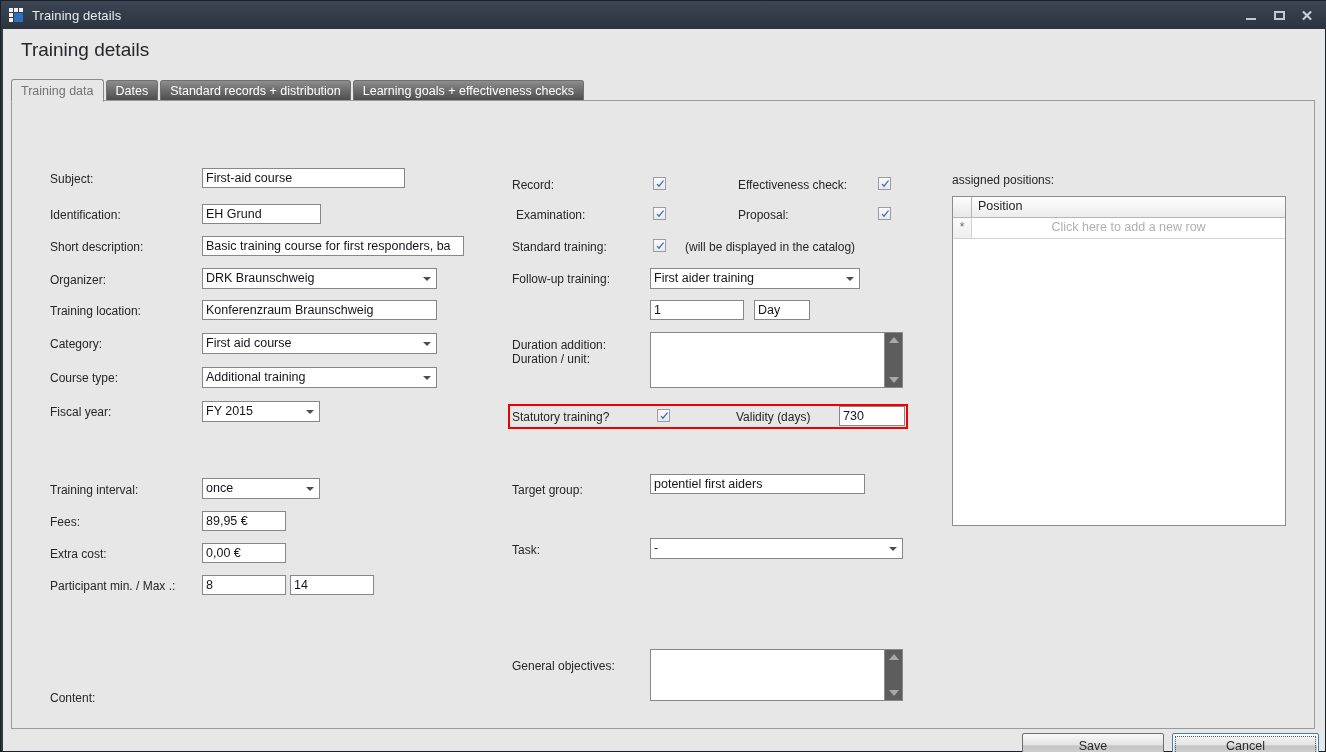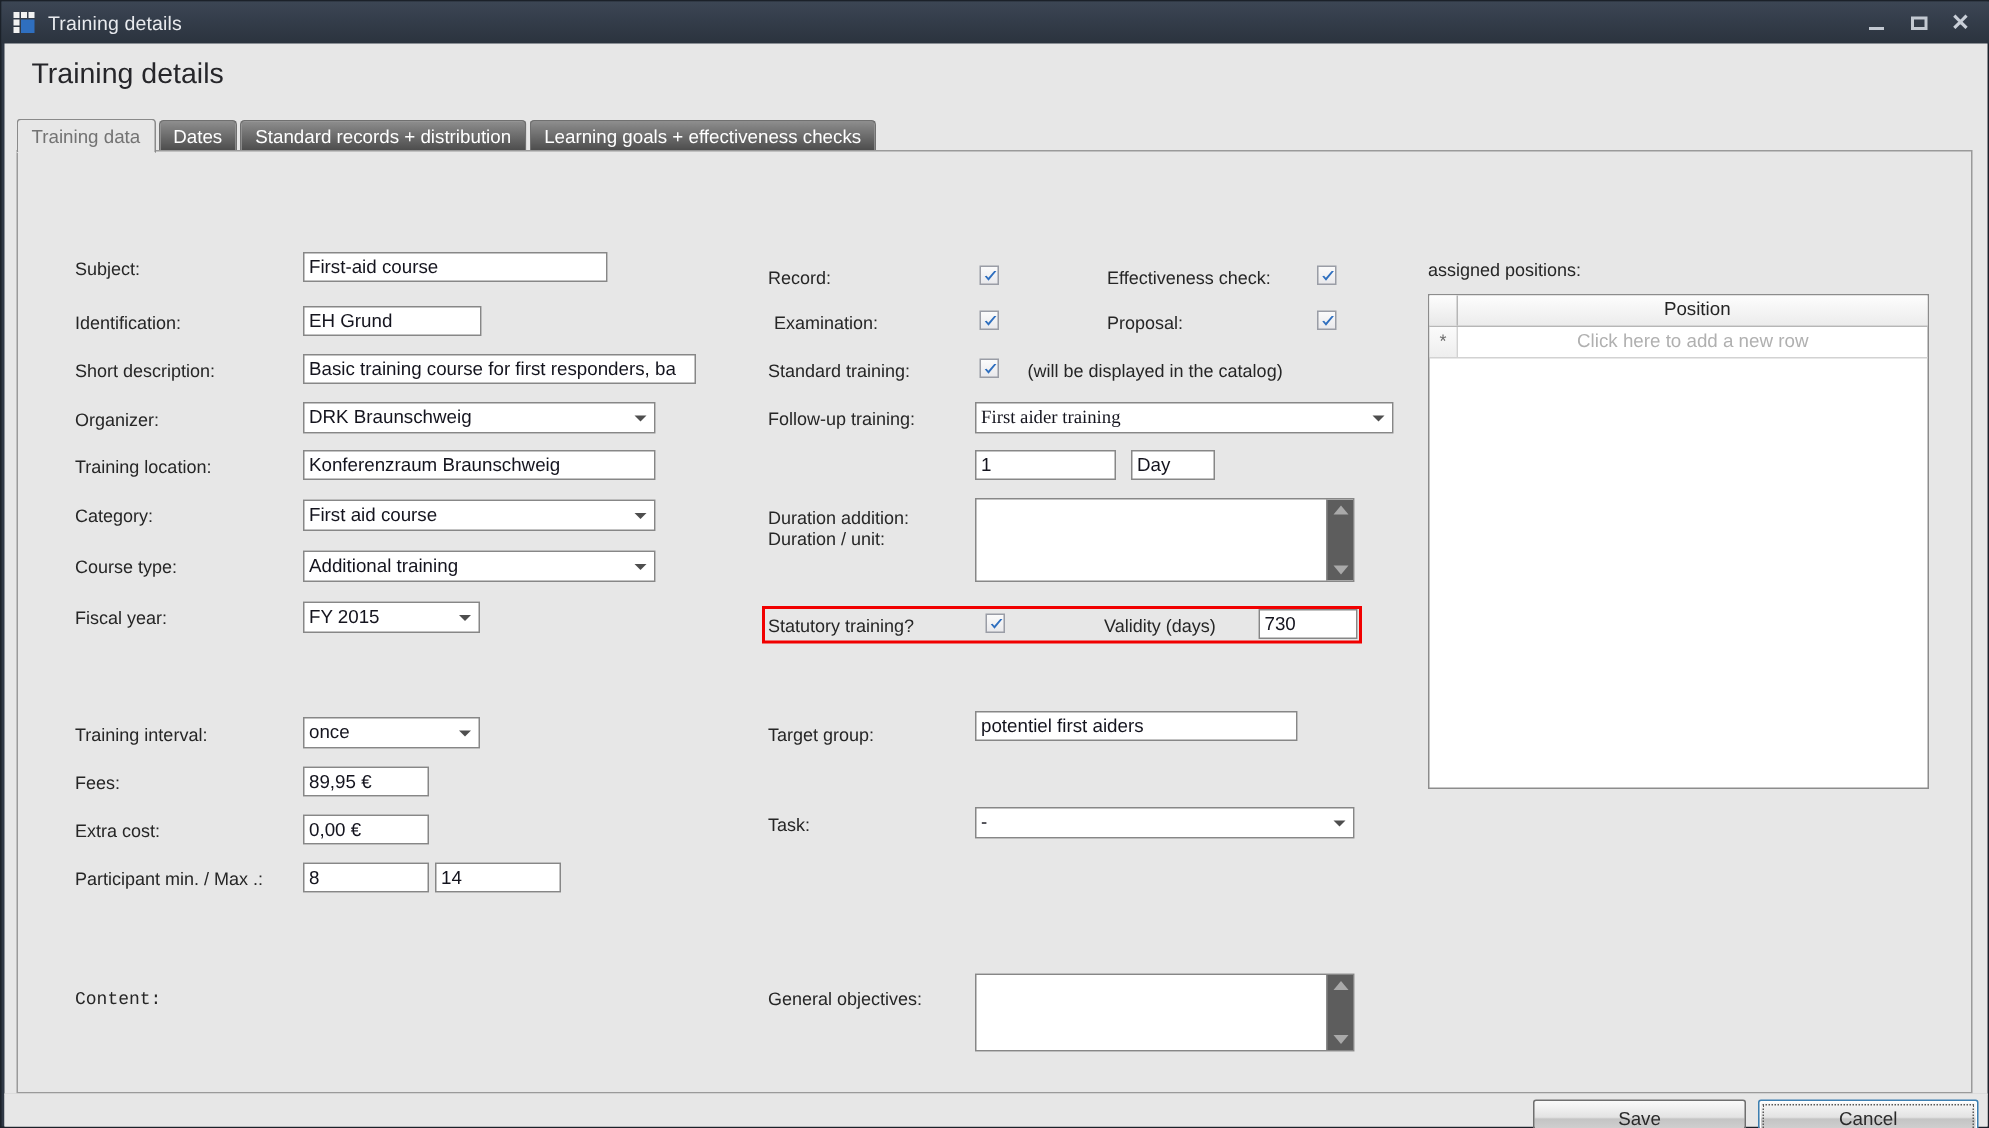--- a/index.html
+++ b/index.html
@@ -257,21 +257,20 @@
     width: 18px;
     border-right: 1px solid #b6b6b6;
     background: linear-gradient(to bottom,#fdfdfd,#e8e8e8);
   }
   .grid-header .hcell {
     flex: 1;
     line-height: 19px;
     padding-left: 6px;
     font-size: 12.5px;
     color: #242424;
-    text-align: center;
   }
   .grid-newrow {
     height: 20px;
     display: flex;
     border-bottom: 1px solid #d2d2d2;
   }
   .grid-newrow .rowhdr {
     width: 18px;
     border-right: 1px solid #d2d2d2;
     background: linear-gradient(to bottom,#fbfbfb,#eeeeee);
@@ -411,21 +410,21 @@
       <div class="lbl" style="left:38px; top:414px;">Fees:</div>
       <div class="txt" style="left:190px; top:410px; width:84px;">89,95 €</div>
 
       <div class="lbl" style="left:38px; top:446px;">Extra cost:</div>
       <div class="txt" style="left:190px; top:442px; width:84px;">0,00 €</div>
 
       <div class="lbl" style="left:38px; top:478px;">Participant min. / Max .:</div>
       <div class="txt" style="left:190px; top:474px; width:84px;">8</div>
       <div class="txt" style="left:278px; top:474px; width:84px;">14</div>
 
-      <div class="lbl" style="left:38px; top:558px;font-family:Liberation Mono, monospace;">Content:</div>
+      <div class="lbl" style="left:38px; top:590px;">Content:</div>
 
       <div class="lbl" style="left:500px; top:77px;">Record:</div>
       <div class="chk" style="left:641px; top:76px;">
         <svg width="11" height="11" viewBox="0 0 11 11">
             <path d="M1.5 5.2 L4 8.2 L9.3 1.6 L7.8 1.6 L3.9 6.2 L2.7 4.8 Z" fill="#2f6fbf"></path>
           </svg>
       </div>
 
       <div class="lbl" style="left:726px; top:77px;">Effectiveness check:</div>
       <div class="chk" style="left:866px; top:76px;">
@@ -450,21 +449,21 @@
 
       <div class="lbl" style="left:500px; top:139px;">Standard training:</div>
       <div class="chk" style="left:641px; top:138px;">
         <svg width="11" height="11" viewBox="0 0 11 11">
             <path d="M1.5 5.2 L4 8.2 L9.3 1.6 L7.8 1.6 L3.9 6.2 L2.7 4.8 Z" fill="#2f6fbf"></path>
           </svg>
       </div>
       <div class="lbl" style="left:673px; top:139px;">(will be displayed in the catalog)</div>
 
       <div class="lbl" style="left:500px; top:171px;">Follow-up training:</div>
-      <div class="combo" style="left:638px; top:167px; width:279px;font-family:Liberation Serif, serif;">
+      <div class="combo" style="left:638px; top:167px; width:210px;">
         <span>First aider training</span>
         <span class="arrow"></span>
       </div>
 
       <div class="lbl" style="left:500px; top:203px;margin-top:48px;">Duration / unit:</div>
       <div class="txt" style="left:638px; top:199px; width:94px;">1</div>
       <div class="txt" style="left:742px; top:199px; width:56px;">Day</div>
 
       <div class="lbl" style="left:500px; top:237px;">Duration addition:</div>
       <div class="memo" style="left:638px; top:231px; width:253px; height:56px;">

